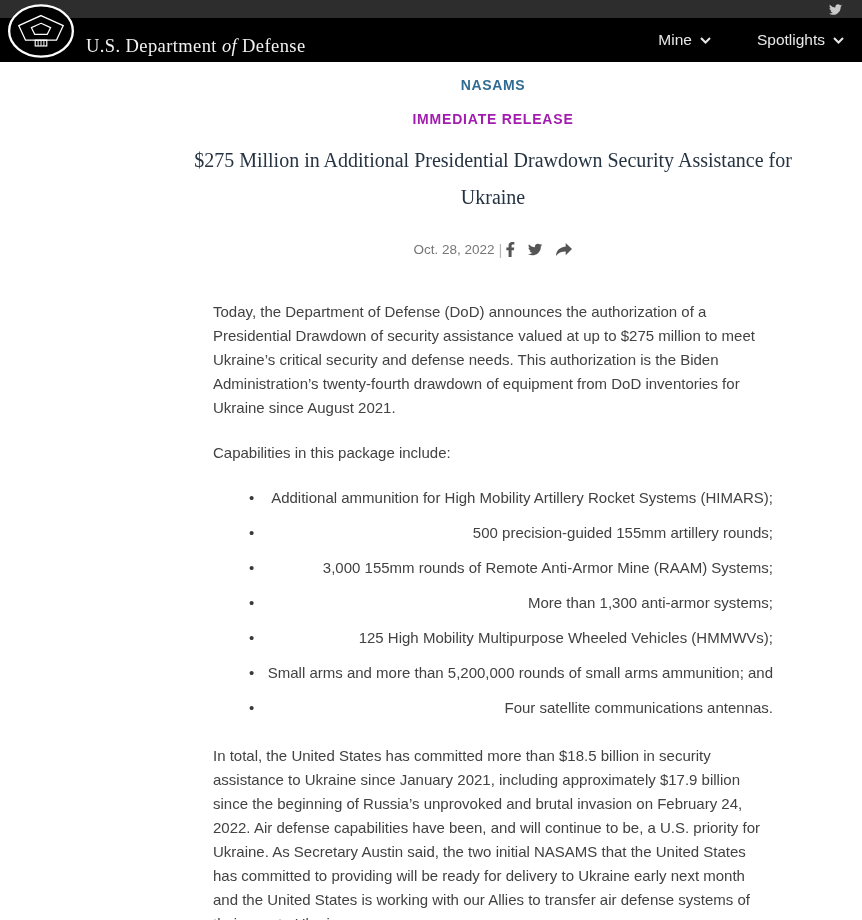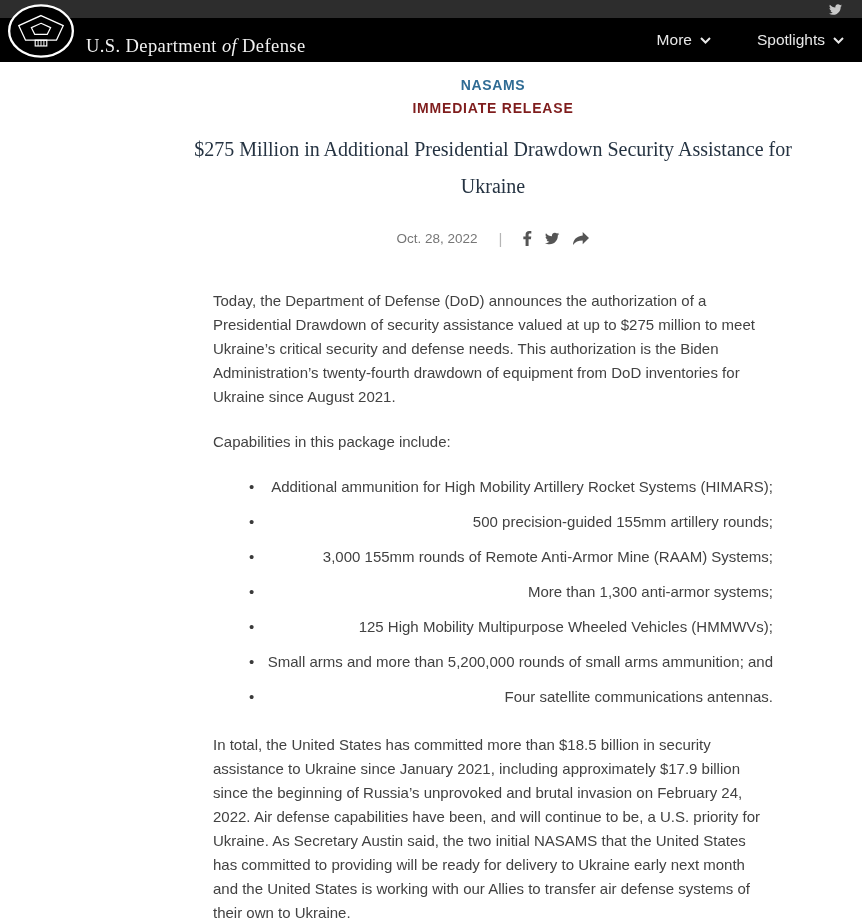--- a/index.html
+++ b/index.html
@@ -21,23 +21,23 @@
   .nav-item { display: flex; align-items: center; gap: 8px; color: #e8e8e8; font-size: 15.5px; margin-left: 46px; cursor: pointer; }
   .nav-item svg { width: 11px; height: 7px; stroke: #e8e8e8; fill: none; stroke-width: 2; }
   .logo-wrap { position: absolute; left: 7px; top: 3px; width: 68px; height: 56px; }
   .logo-wrap svg { display: block; width: 68px; height: 56px; }
   .brand { position: absolute; left: 86px; top: 36px; color: #f2f2f2; font-family: "Liberation Serif", serif; font-size: 18.5px; letter-spacing: 0.4px; white-space: nowrap; }
   .brand .of { font-style: italic; }
 
   
   .container { width: 612px; margin-left: 187px; }
   .kicker { margin-top: 15px; text-align: center; color: var(--release-accent); font-weight: 700; font-size: 14px; letter-spacing: 0.6px; }
-  .immediate { margin-top: 7px; text-align: center; color: #7f1d1d; font-weight: 600; font-size: 14px; letter-spacing: 0.8px; }
+  .immediate { margin-top: 18px; text-align: center; color: #a21caf; font-weight: 600; font-size: 14px; letter-spacing: 0.8px; }
   .title { width: 660px; margin: 15px 0 0 -24px; text-align: center; font-family: "Liberation Serif", serif; font-weight: 400; font-size: 20px; line-height: 37px; color: var(--title-color); }
-  .date-row { margin-top: 25px; display: flex; justify-content: center; align-items: center; gap: 21px; color: #767676; font-size: 13.5px; }
+  .date-row { margin-top: 25px; display: flex; justify-content: center; align-items: center; gap: 4px; color: #767676; font-size: 13.5px; }
   .date-row .sep { color: #b5b5b5; font-size: 15px; }
   .share-icons { display: flex; align-items: center; gap: 13px; }
   .share-icons svg { display: block; fill: #555555; }
   .icon-fb svg { width: 9px; height: 15px; }
   .icon-tw svg { width: 15px; height: 13px; }
   .icon-share svg { width: 16px; height: 14px; }
 
   .article-body { width: 560px; margin: 42px 0 0 26px; color: var(--body-text); font-size: 15px; line-height: 24px; }
   .article-body p { margin: 0 0 21px 0; }
   .capabilities-heading { margin-bottom: 26px; }
@@ -51,21 +51,21 @@
 <header class="site-header">
   <div class="topbar">
     <span class="tw-icon">
       <svg viewBox="0 0 24 24">
           <path d="M23.954 4.569c-.885.389-1.83.654-2.825.775 1.014-.611 1.794-1.574 2.163-2.723-.951.555-2.005.959-3.127 1.184-.896-.959-2.173-1.559-3.591-1.559-2.717 0-4.92 2.203-4.92 4.917 0 .39.045.765.127 1.124C7.691 8.094 4.066 6.13 1.64 3.161c-.427.722-.666 1.561-.666 2.475 0 1.71.87 3.213 2.188 4.096-.807-.026-1.566-.248-2.228-.616v.061c0 2.385 1.693 4.374 3.946 4.827-.413.111-.849.171-1.296.171-.314 0-.615-.03-.916-.086.631 1.953 2.445 3.377 4.604 3.417-1.68 1.319-3.809 2.105-6.102 2.105-.39 0-.779-.023-1.17-.067 2.189 1.394 4.768 2.209 7.557 2.209 9.054 0 13.999-7.496 13.999-13.986 0-.209 0-.42-.015-.63.961-.689 1.8-1.56 2.46-2.548z"></path>
         </svg>
     </span>
   </div>
   <nav class="navbar">
     <div class="nav-item">
-      <span>More</span>
+      <span>Mine</span>
       <svg viewBox="0 0 11 7">
           <polyline points="1,1 5.5,5.5 10,1"></polyline>
         </svg>
     </div>
     <div class="nav-item">
       <span>Spotlights</span>
       <svg viewBox="0 0 11 7">
           <polyline points="1,1 5.5,5.5 10,1"></polyline>
         </svg>
     </div>

